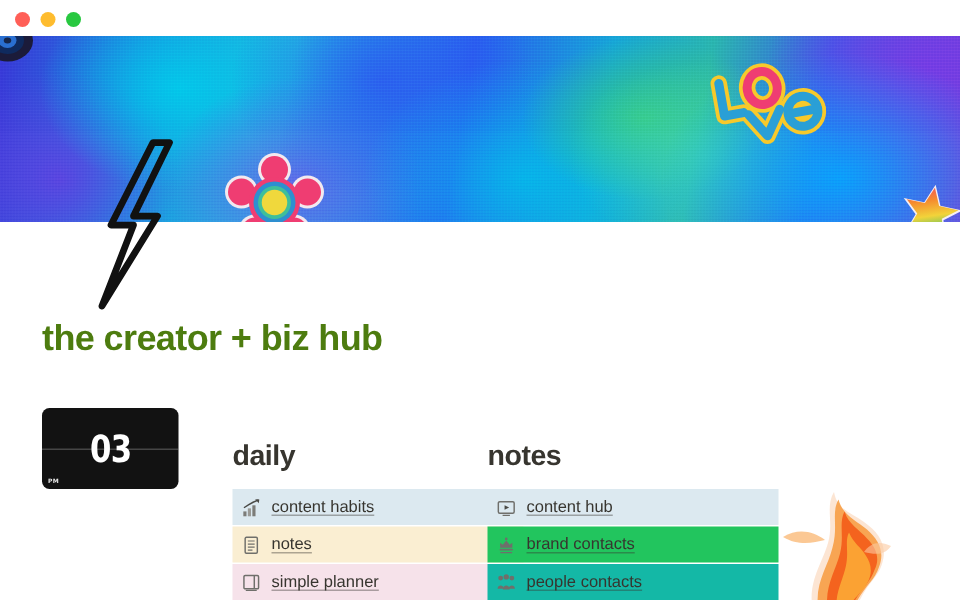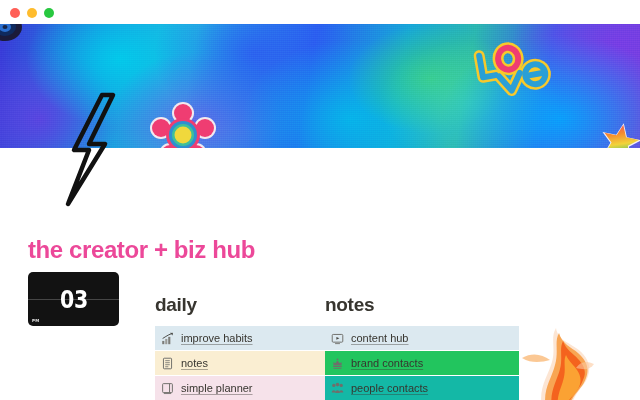--- a/index.html
+++ b/index.html
@@ -50,22 +50,22 @@
   .sticker-spiral { left:-12px; top:-6px; width:42px; height:30px; }
   .sticker-bolt { left:58px; top:68px; width:60px; height:115px; z-index:12; }
   .sticker-flower { left:150px; top:78px; width:66px; height:64px; }
   .sticker-love { left:470px; top:14px; width:86px; height:62px; }
   .sticker-star { left:598px; top:96px; width:46px; height:42px; }
 
   
   .content { position:absolute; left:0; top:148px; width:640px; height:252px; background:#fff; }
 
   .page-title {
-    position:absolute; left:28px; top:88px;
-    font-size:24px; font-weight:700; letter-spacing:-.4px; color:#ec4899;
+    position:absolute; left:28px; top:64px;
+    font-size:24px; font-weight:700; letter-spacing:-.4px; color:#4d7c0f;
   }
 
   
   .clock { position:absolute; left:28px; top:124px; width:91px; height:54px; display:flex; gap:3px; }
   .flip {
     position:relative; flex:1; background:#121212; border-radius:5px;
     display:flex; align-items:center; justify-content:center; overflow:hidden;
   }
   .flip::after {
     content:""; position:absolute; left:0; right:0; top:50%; height:1px;
@@ -202,21 +202,21 @@
       <div class="col-head">daily</div>
 
       <div class="row" style="background:#dce9f0">
         <svg class="row-icon" viewBox="0 0 16 16">
           <rect x="1.5" y="11" width="2.6" height="4" fill="#7c7c78"></rect>
           <rect x="5.2" y="8.5" width="2.6" height="6.5" fill="#9a9a96"></rect>
           <rect x="8.9" y="6" width="2.6" height="9" fill="#7c7c78"></rect>
           <path d="M2 8 L6 5.5 L9.5 3.5 L14 1.5" stroke="#4a4a46" stroke-width="1.2" fill="none"></path>
           <path d="M11.2 1 L14.6 1.2 L14.2 4.4 Z" fill="#4a4a46"></path>
         </svg>
-        <span class="row-label">improve habits</span>
+        <span class="row-label">content habits</span>
       </div>
 
       <div class="row" style="background:#faeed2">
         <svg class="row-icon" viewBox="0 0 16 16">
           <rect x="3" y="1.5" width="10" height="13" rx="1" fill="none" stroke="#6f6f6b" stroke-width="1.2"></rect>
           <line x1="5.2" y1="4.5" x2="10.8" y2="4.5" stroke="#6f6f6b" stroke-width="1"></line>
           <line x1="5.2" y1="7" x2="10.8" y2="7" stroke="#6f6f6b" stroke-width="1"></line>
           <line x1="5.2" y1="9.5" x2="10.8" y2="9.5" stroke="#6f6f6b" stroke-width="1"></line>
           <line x1="5.2" y1="12" x2="9" y2="12" stroke="#6f6f6b" stroke-width="1"></line>
         </svg>

